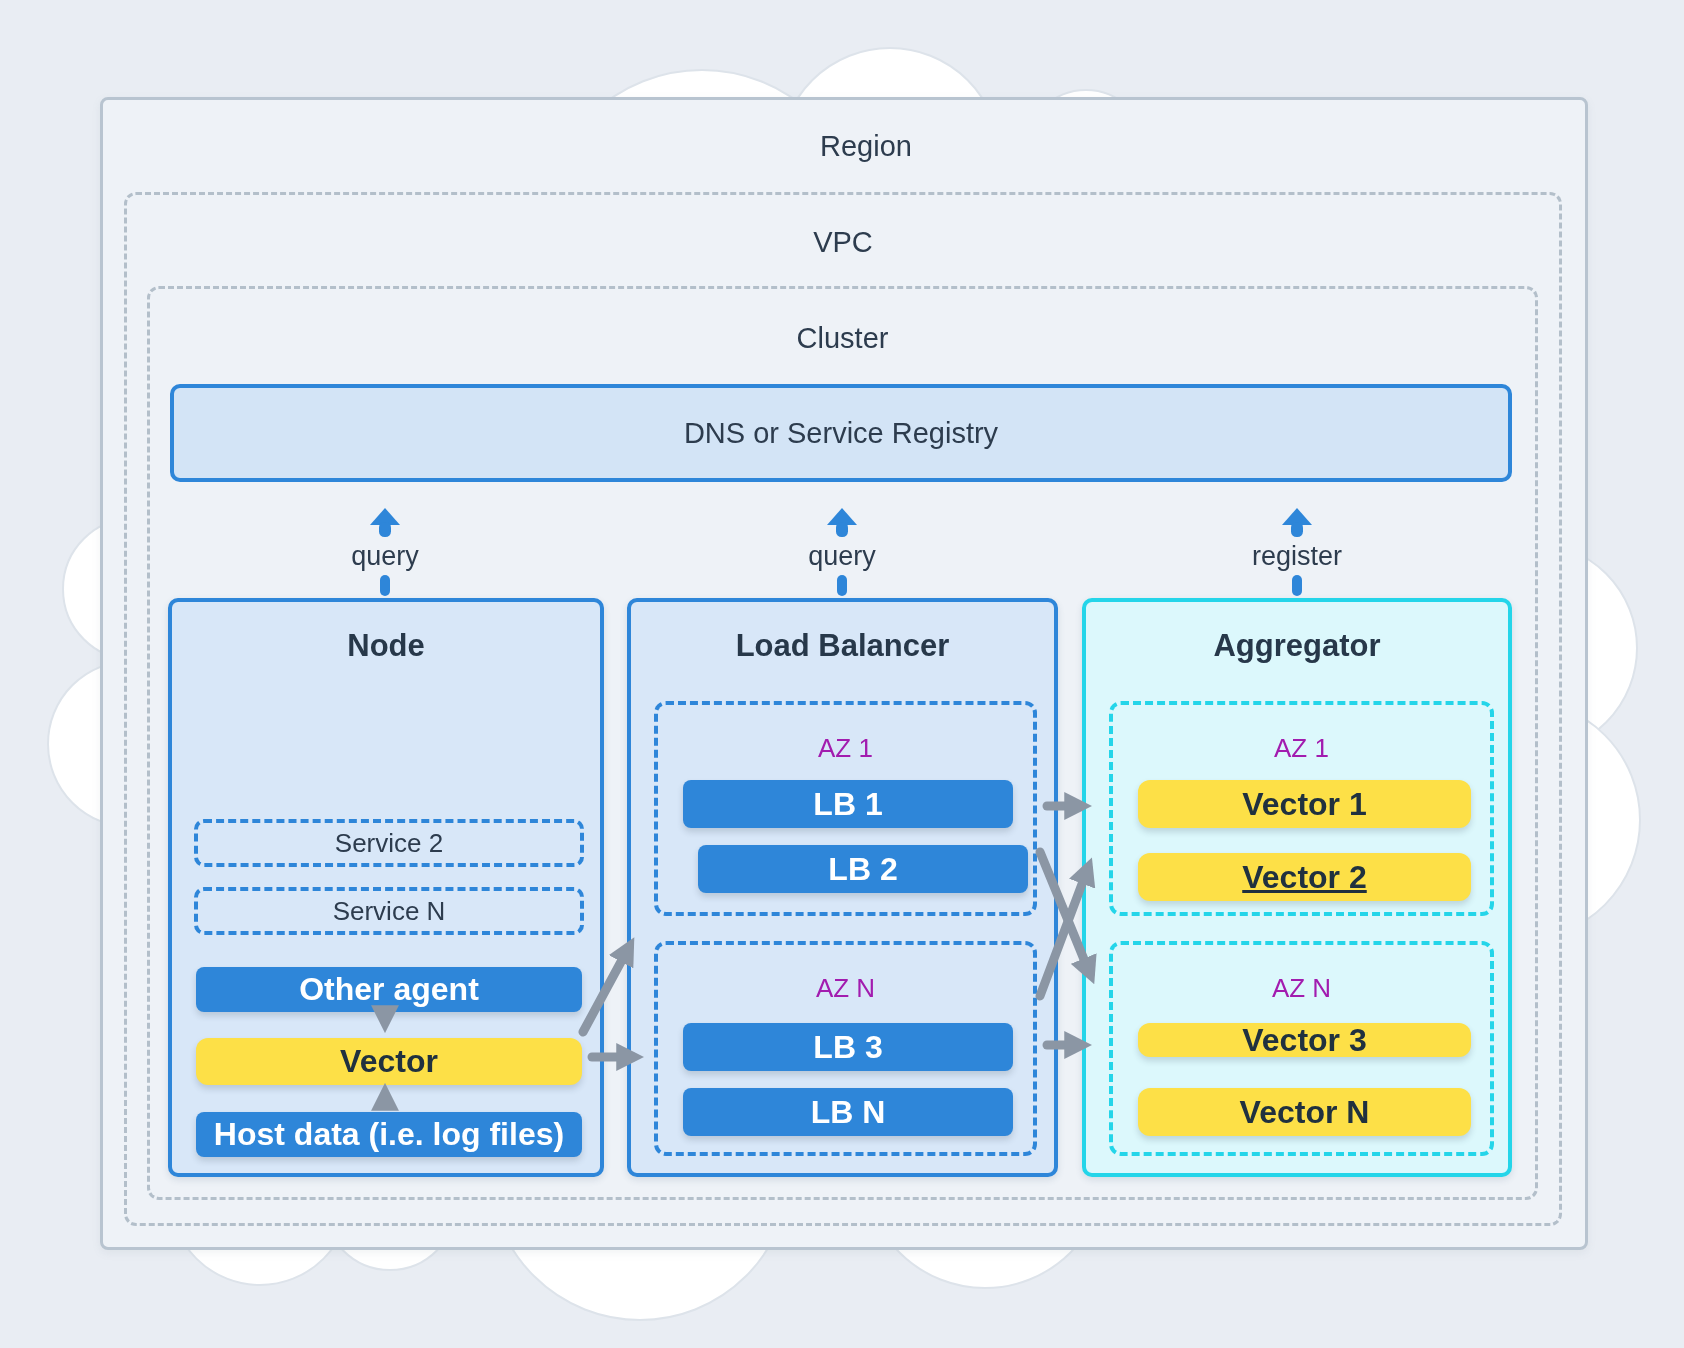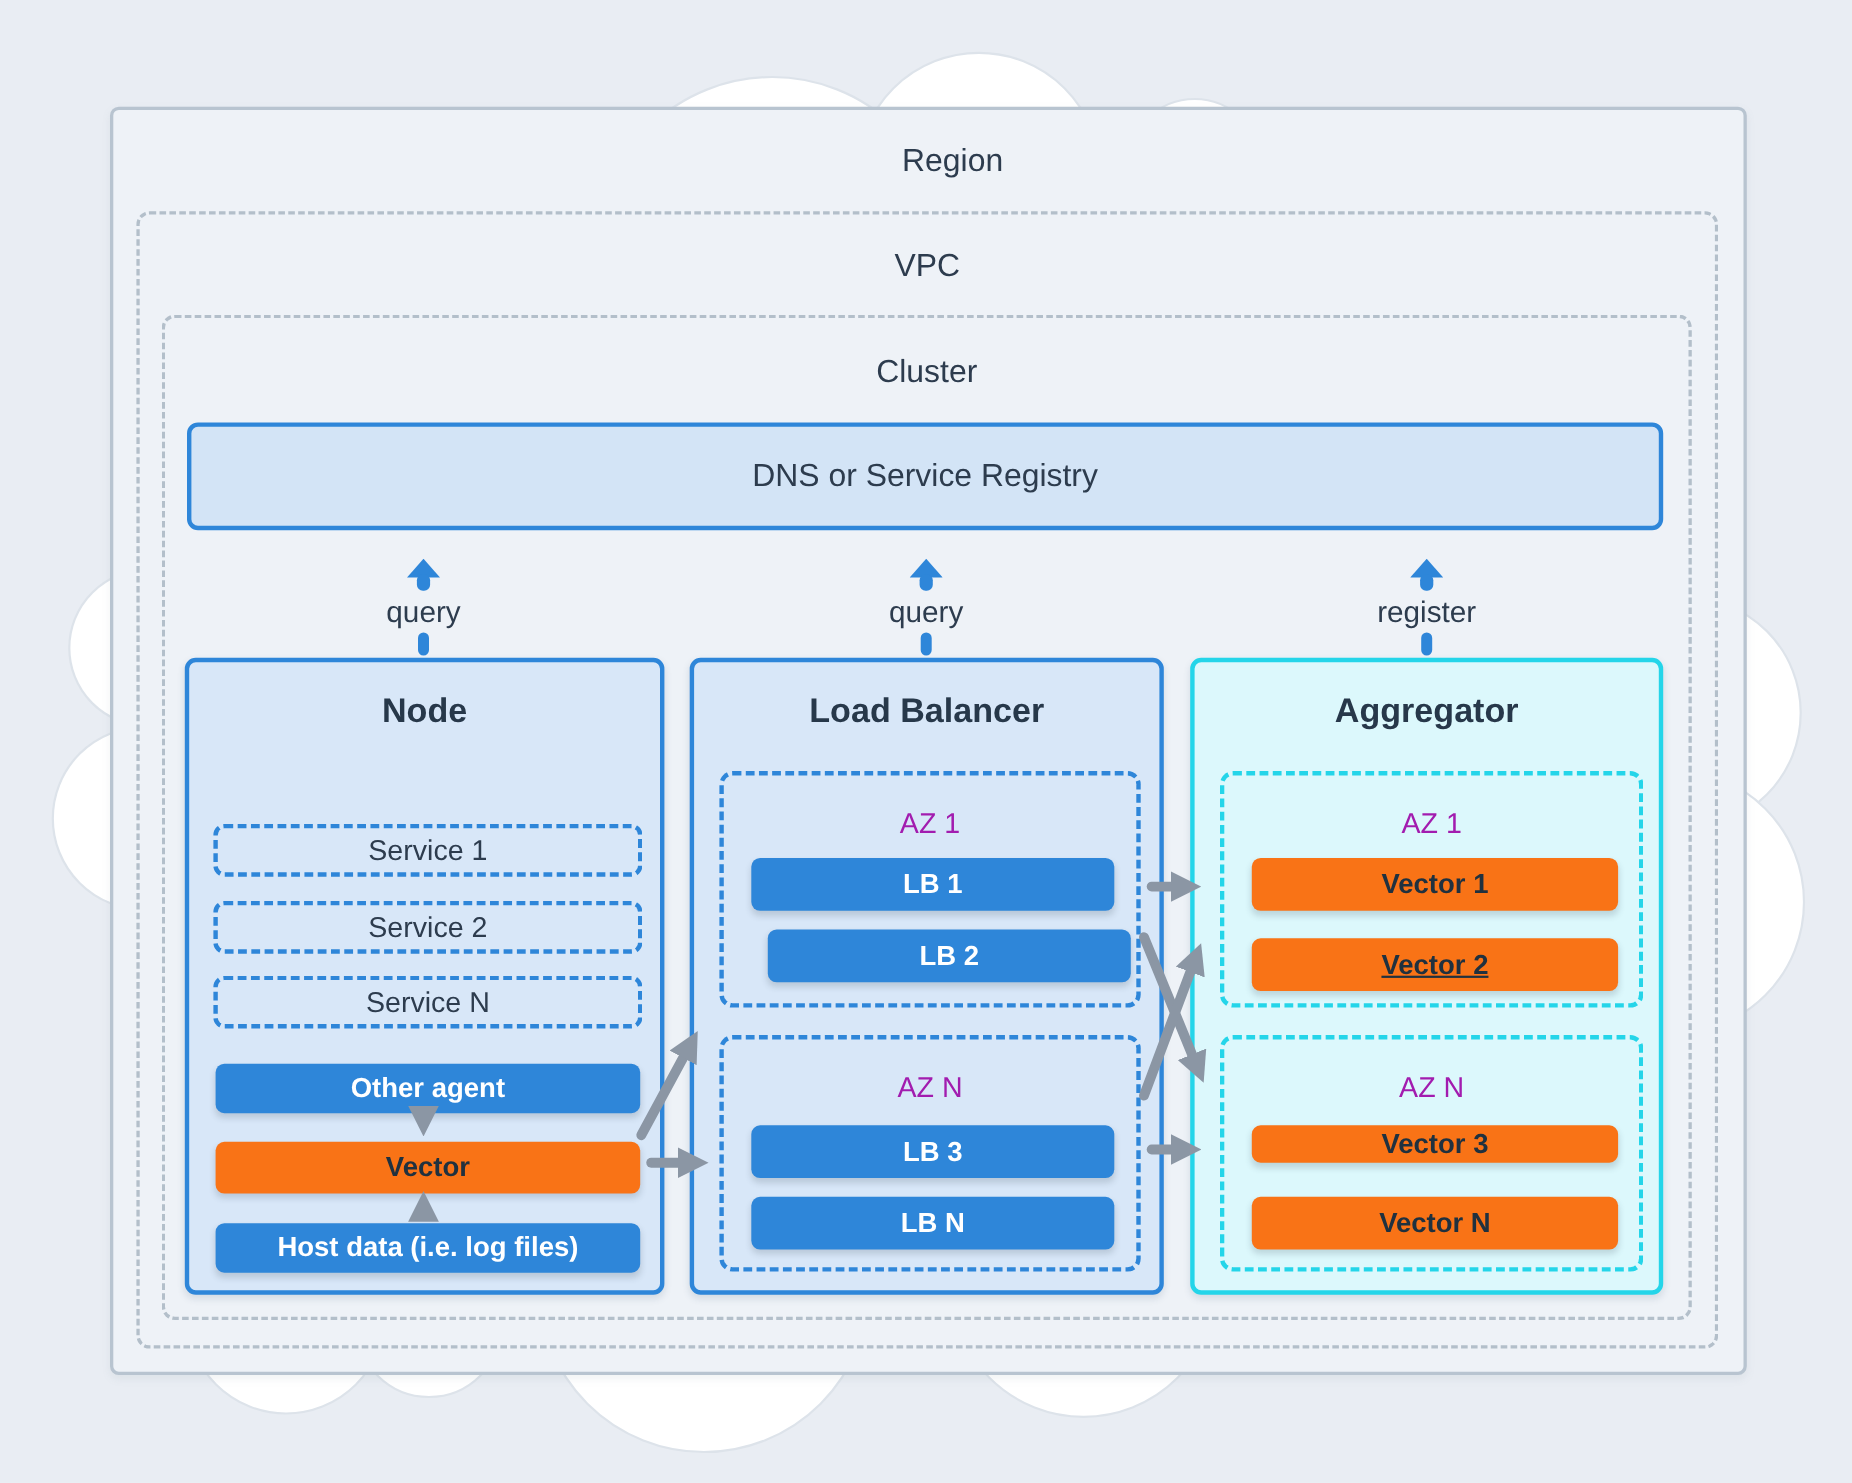--- a/index.html
+++ b/index.html
@@ -65,25 +65,25 @@
   }
   .az.cyan{border-color:#24d5e9;}
   .az-label{
     position:absolute;left:0;right:0;top:28px;text-align:center;
     font-size:26px;color:#a21caf;
   }
   
   .pill{
     position:absolute;box-sizing:border-box;border-radius:8px;
     display:flex;align-items:center;justify-content:center;
-    font-weight:bold;font-size:25px;
+    font-weight:bold;font-size:32px;
     box-shadow:0 4px 6px rgba(45,62,80,.18);
   }
   .pill.blue{background:#2e86d9;color:#ffffff;}
-  .pill.cyan{background:#f97316;color:#20313f;}
+  .pill.cyan{background:#fde047;color:#20313f;border-radius:12px;}
   
   .service{
     position:absolute;left:22px;width:390px;height:48px;box-sizing:border-box;
     border:4px dashed #2e86d9;border-radius:10px;
     display:flex;align-items:center;justify-content:center;
     font-size:26px;color:#2d3c4e;
   }
   #arrow-layer{position:absolute;left:0;top:0;z-index:3;pointer-events:none;}
 </style>
 </head>
@@ -140,23 +140,20 @@
     <polygon points="15,0 30,17 0,17" fill="#2e86d9"></polygon>
     <rect x="9" y="14" width="12" height="15" rx="5.5" fill="#2e86d9"></rect>
   </svg>
   <div class="lbl">register</div>
   <div class="dash"></div>
 </div>
 
 <div class="col abs" style="left:168px;width:436px;padding-left:27px;">
   <div class="col-title">Node</div>
 
-  <div class="service" style="top:147px;">
-    <span>Service 1</span>
-  </div>
   <div class="service" style="top:217px;">
     <span>Service 2</span>
   </div>
   <div class="service" style="top:285px;">
     <span>Service N</span>
   </div>
 
   <div class="pill blue" style="left:24px;top:365px;width:386px;height:45px;">
     <span>Other agent</span>
   </div>

